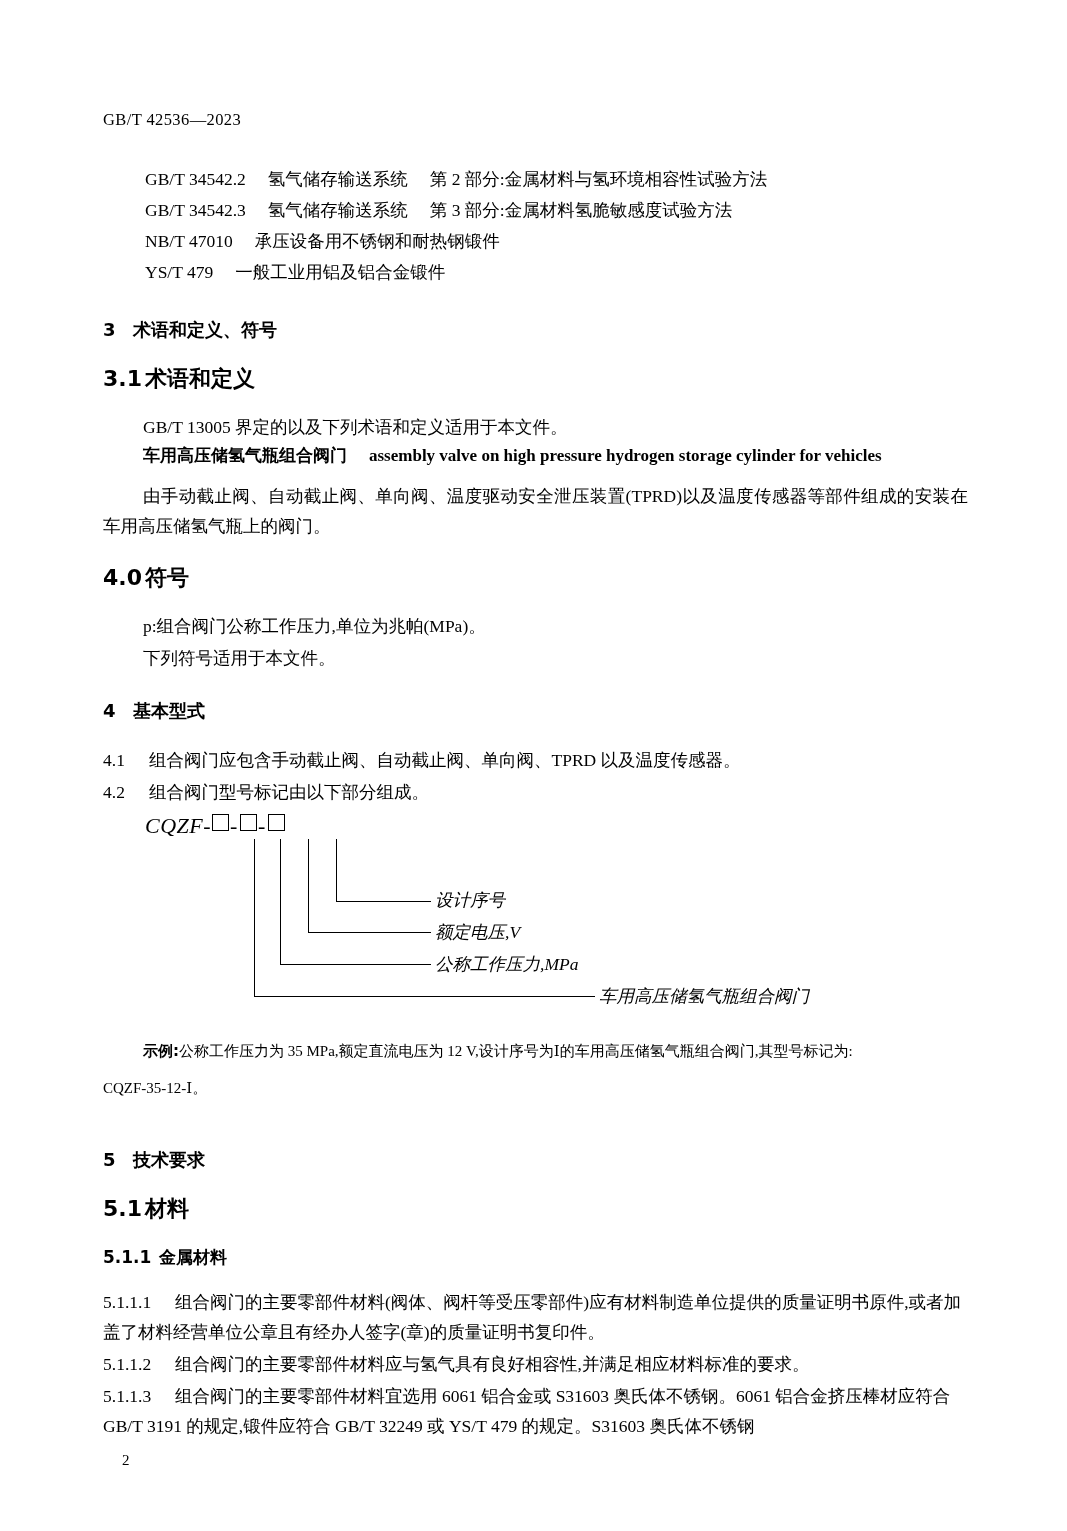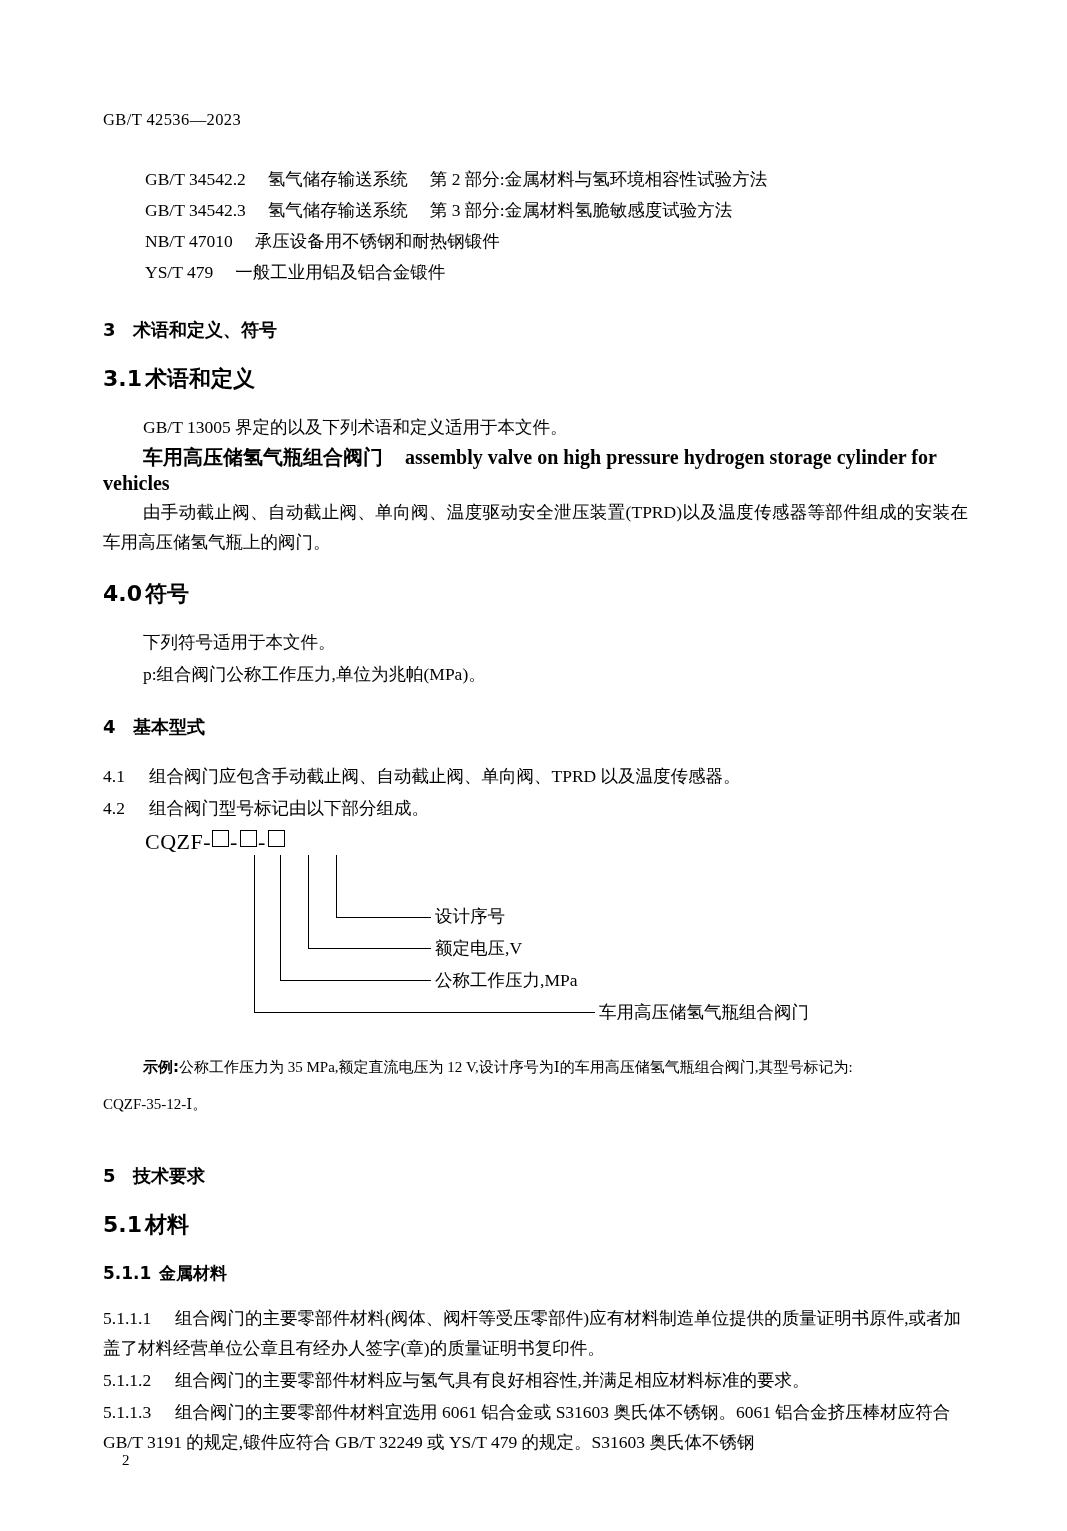--- a/index.html
+++ b/index.html
@@ -70,43 +70,44 @@
     font-family: "DejaVu Sans", "Liberation Sans", sans-serif;
   }
   .para {
     font-size: 17.5px;
     line-height: 30px;
     text-align: justify;
     margin: 2px 0;
   }
   .indent { text-indent: 40px; }
   .term-line {
-    font-size: 20px;
-    font-weight: bold;
-    margin: 2px 0 2px 0;
+    font-size: 17px;
+    font-weight: bold;
+    margin: 2px 0 14px 0;
     text-indent: 40px;
     font-family: "DejaVu Sans", "Liberation Sans", sans-serif;
   }
   .term-line .en {
     font-family: "Liberation Serif", serif;
     font-weight: bold;
   }
   .numbered {
     font-size: 17.5px;
     line-height: 30px;
     margin: 2px 0;
   }
   .numbered .n { display: inline-block; min-width: 46px; }
   .numbered .n.wide { display: inline-block; min-width: 72px; }
 
   
   .diagram {
     position: relative;
     height: 215px;
     margin: 6px 0 4px 0;
+    font-style: italic;
   }
   .cqzf {
     position: absolute;
     left: 42px;
     top: 0;
     font-size: 22px;
     letter-spacing: 0.5px;
     font-family: "Liberation Serif", serif;
   }
   .box {
@@ -191,22 +192,22 @@
     <div class="term-line">
       <span>车用高压储氢气瓶组合阀门</span><span class="gap-m"></span><span class="en">assembly valve on high pressure hydrogen storage cylinder for vehicles</span>
     </div>
 
     <div class="para indent">由手动截止阀、自动截止阀、单向阀、温度驱动安全泄压装置(TPRD)以及温度传感器等部件组成的安装在车用高压储氢气瓶上的阀门。</div>
 
     <h3 class="subclause">
       <span class="num">4.0</span><span>符号</span>
     </h3>
 
+    <div class="para indent">p:组合阀门公称工作压力,单位为兆帕(MPa)。</div>
     <div class="para indent">下列符号适用于本文件。</div>
-    <div class="para indent">p:组合阀门公称工作压力,单位为兆帕(MPa)。</div>
 
     <h2 class="clause">
       <span class="num">4</span><span>基本型式</span>
     </h2>
 
     <div class="numbered">
       <span class="n">4.1</span><span>组合阀门应包含手动截止阀、自动截止阀、单向阀、TPRD 以及温度传感器。</span>
     </div>
     <div class="numbered">
       <span class="n">4.2</span><span>组合阀门型号标记由以下部分组成。</span>

